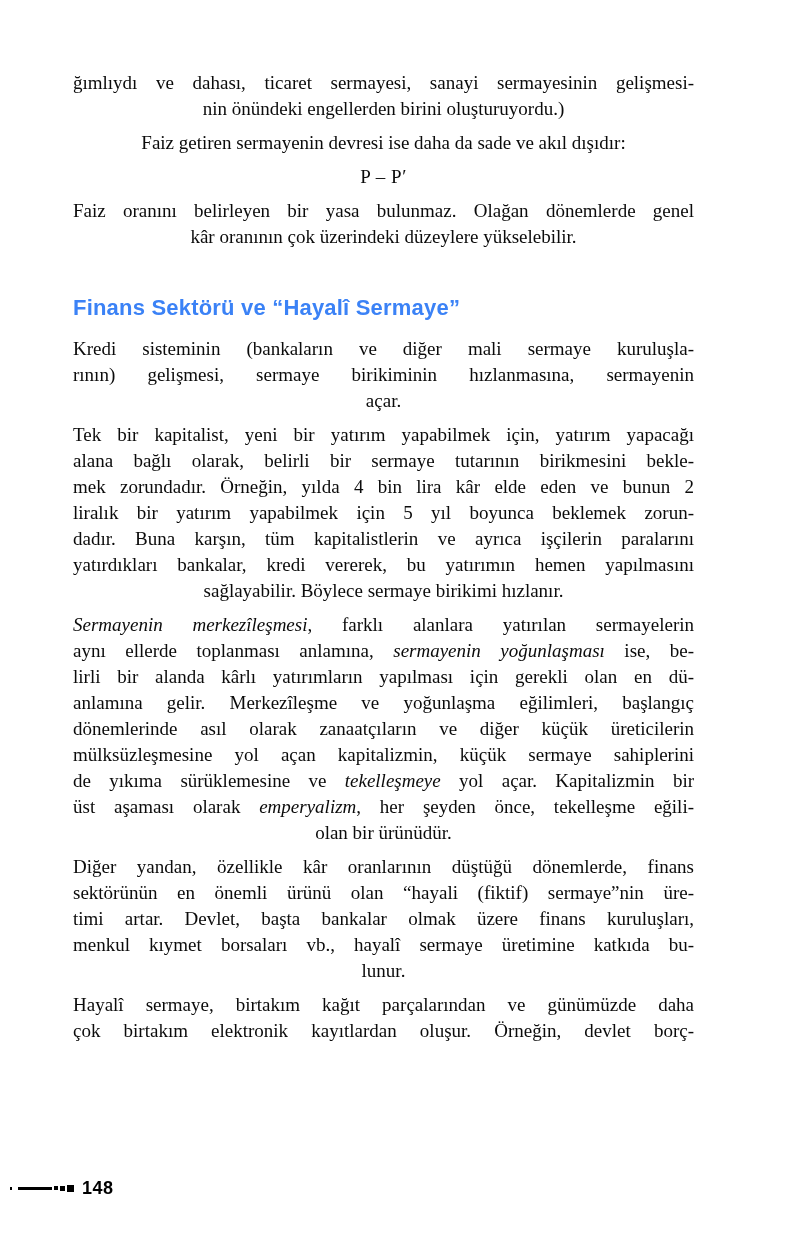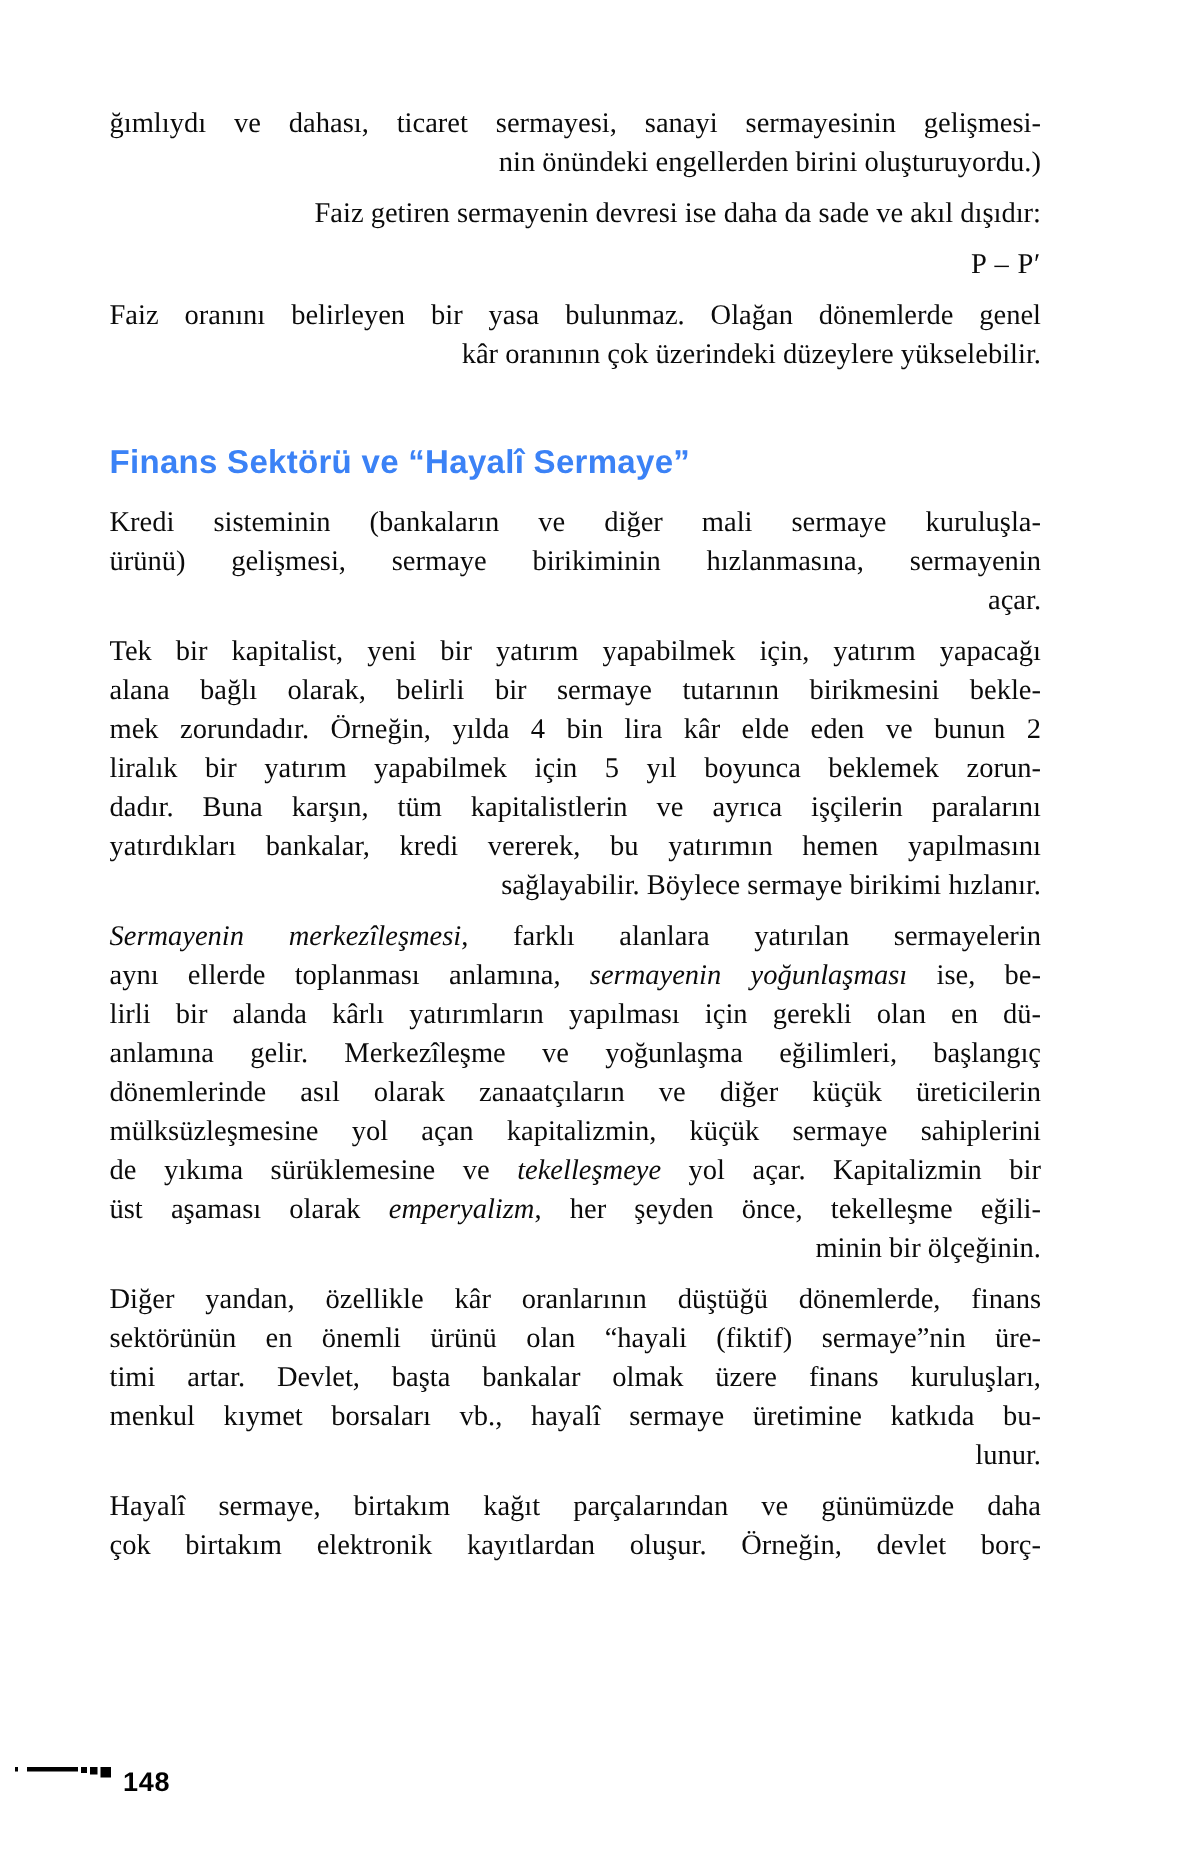--- a/index.html
+++ b/index.html
@@ -17,21 +17,21 @@
     top: 70px;
     width: 621px;
   }
   .para {
     margin: 0 0 8px 0;
     font-family: "Liberation Serif", serif;
     font-size: 19px;
     line-height: 26px;
     color: #0b0b0b;
   }
-  .para .line { text-align: right; }
+  .para .line { text-align: center; }
   .para .line.j {
     text-align: justify;
     text-align-last: justify;
   }
   .para em { font-style: italic; }
   .heading {
     margin: 44px 0 14px 0;
     font-family: "Liberation Sans", sans-serif;
     font-weight: 700;
     font-size: 22px;
@@ -39,20 +39,21 @@
     color: #3b82f6;
     letter-spacing: 0.2px;
   }
   .formula { letter-spacing: 0.5px; }
   .footer {
     position: absolute;
     left: 10px;
     top: 1178px;
     height: 20px;
     display: flex;
+    align-items: center;
   }
   .footer .dot   { width: 2px;  height: 3px; background: #000; }
   .footer .rule  { width: 34px; height: 3px; background: #000; margin-left: 6px; }
   .footer .sq-a  { width: 4px;  height: 4px; background: #000; margin-left: 2px; }
   .footer .sq-b  { width: 5px;  height: 5px; background: #000; margin-left: 2px; }
   .footer .sq-c  { width: 7px;  height: 7px; background: #000; margin-left: 2px; }
   .footer .pagenum {
     margin-left: 8px;
     font-family: "Liberation Sans", sans-serif;
     font-weight: 700;
@@ -77,42 +78,42 @@
       <div class="para formula">
         <div class="line"><span>P – P′</span></div>
       </div>
       <div class="para">
         <div class="line j"><span>Faiz oranını belirleyen bir yasa bulunmaz. Olağan dönemlerde genel</span></div>
         <div class="line"><span>kâr oranının çok üzerindeki düzeylere yükselebilir.</span></div>
       </div>
       <h2 class="heading">Finans Sektörü ve “Hayalî Sermaye”</h2>
       <div class="para">
         <div class="line j"><span>Kredi sisteminin (bankaların ve diğer mali sermaye kuruluşla-</span></div>
-        <div class="line j"><span>ürünü) gelişmesi, sermaye birikiminin hızlanmasına, sermayenin</span></div>
+        <div class="line j"><span>rının) gelişmesi, sermaye birikiminin hızlanmasına, sermayenin</span></div>
         <div class="line"><span>açar.</span></div>
       </div>
       <div class="para">
         <div class="line j"><span>Tek bir kapitalist, yeni bir yatırım yapabilmek için, yatırım yapacağı</span></div>
         <div class="line j"><span>alana bağlı olarak, belirli bir sermaye tutarının birikmesini bekle-</span></div>
         <div class="line j"><span>mek zorundadır. Örneğin, yılda 4 bin lira kâr elde eden ve bunun 2</span></div>
         <div class="line j"><span>liralık bir yatırım yapabilmek için 5 yıl boyunca beklemek zorun-</span></div>
         <div class="line j"><span>dadır. Buna karşın, tüm kapitalistlerin ve ayrıca işçilerin paralarını</span></div>
         <div class="line j"><span>yatırdıkları bankalar, kredi vererek, bu yatırımın hemen yapılmasını</span></div>
         <div class="line"><span>sağlayabilir. Böylece sermaye birikimi hızlanır.</span></div>
       </div>
       <div class="para">
         <div class="line j"><em>Sermayenin merkezîleşmesi</em><span>, farklı alanlara yatırılan sermayelerin</span></div>
         <div class="line j"><span>aynı ellerde toplanması anlamına, </span><em>sermayenin yoğunlaşması</em><span> ise, be-</span></div>
         <div class="line j"><span>lirli bir alanda kârlı yatırımların yapılması için gerekli olan en dü-</span></div>
         <div class="line j"><span>anlamına gelir. Merkezîleşme ve yoğunlaşma eğilimleri, başlangıç</span></div>
         <div class="line j"><span>dönemlerinde asıl olarak zanaatçıların ve diğer küçük üreticilerin</span></div>
         <div class="line j"><span>mülksüzleşmesine yol açan kapitalizmin, küçük sermaye sahiplerini</span></div>
         <div class="line j"><span>de yıkıma sürüklemesine ve </span><em>tekelleşmeye</em><span> yol açar. Kapitalizmin bir</span></div>
         <div class="line j"><span>üst aşaması olarak </span><em>emperyalizm</em><span>, her şeyden önce, tekelleşme eğili-</span></div>
-        <div class="line"><span>minin bir ölçeğinin.</span></div>
+        <div class="line"><span>olan bir ürünüdür.</span></div>
       </div>
       <div class="para">
         <div class="line j"><span>Diğer yandan, özellikle kâr oranlarının düştüğü dönemlerde, finans</span></div>
         <div class="line j"><span>sektörünün en önemli ürünü olan “hayali (fiktif) sermaye”nin üre-</span></div>
         <div class="line j"><span>timi artar. Devlet, başta bankalar olmak üzere finans kuruluşları,</span></div>
         <div class="line j"><span>menkul kıymet borsaları vb., hayalî sermaye üretimine katkıda bu-</span></div>
         <div class="line"><span>lunur.</span></div>
       </div>
       <div class="para">
         <div class="line j"><span>Hayalî sermaye, birtakım kağıt parçalarından ve günümüzde daha</span></div>

